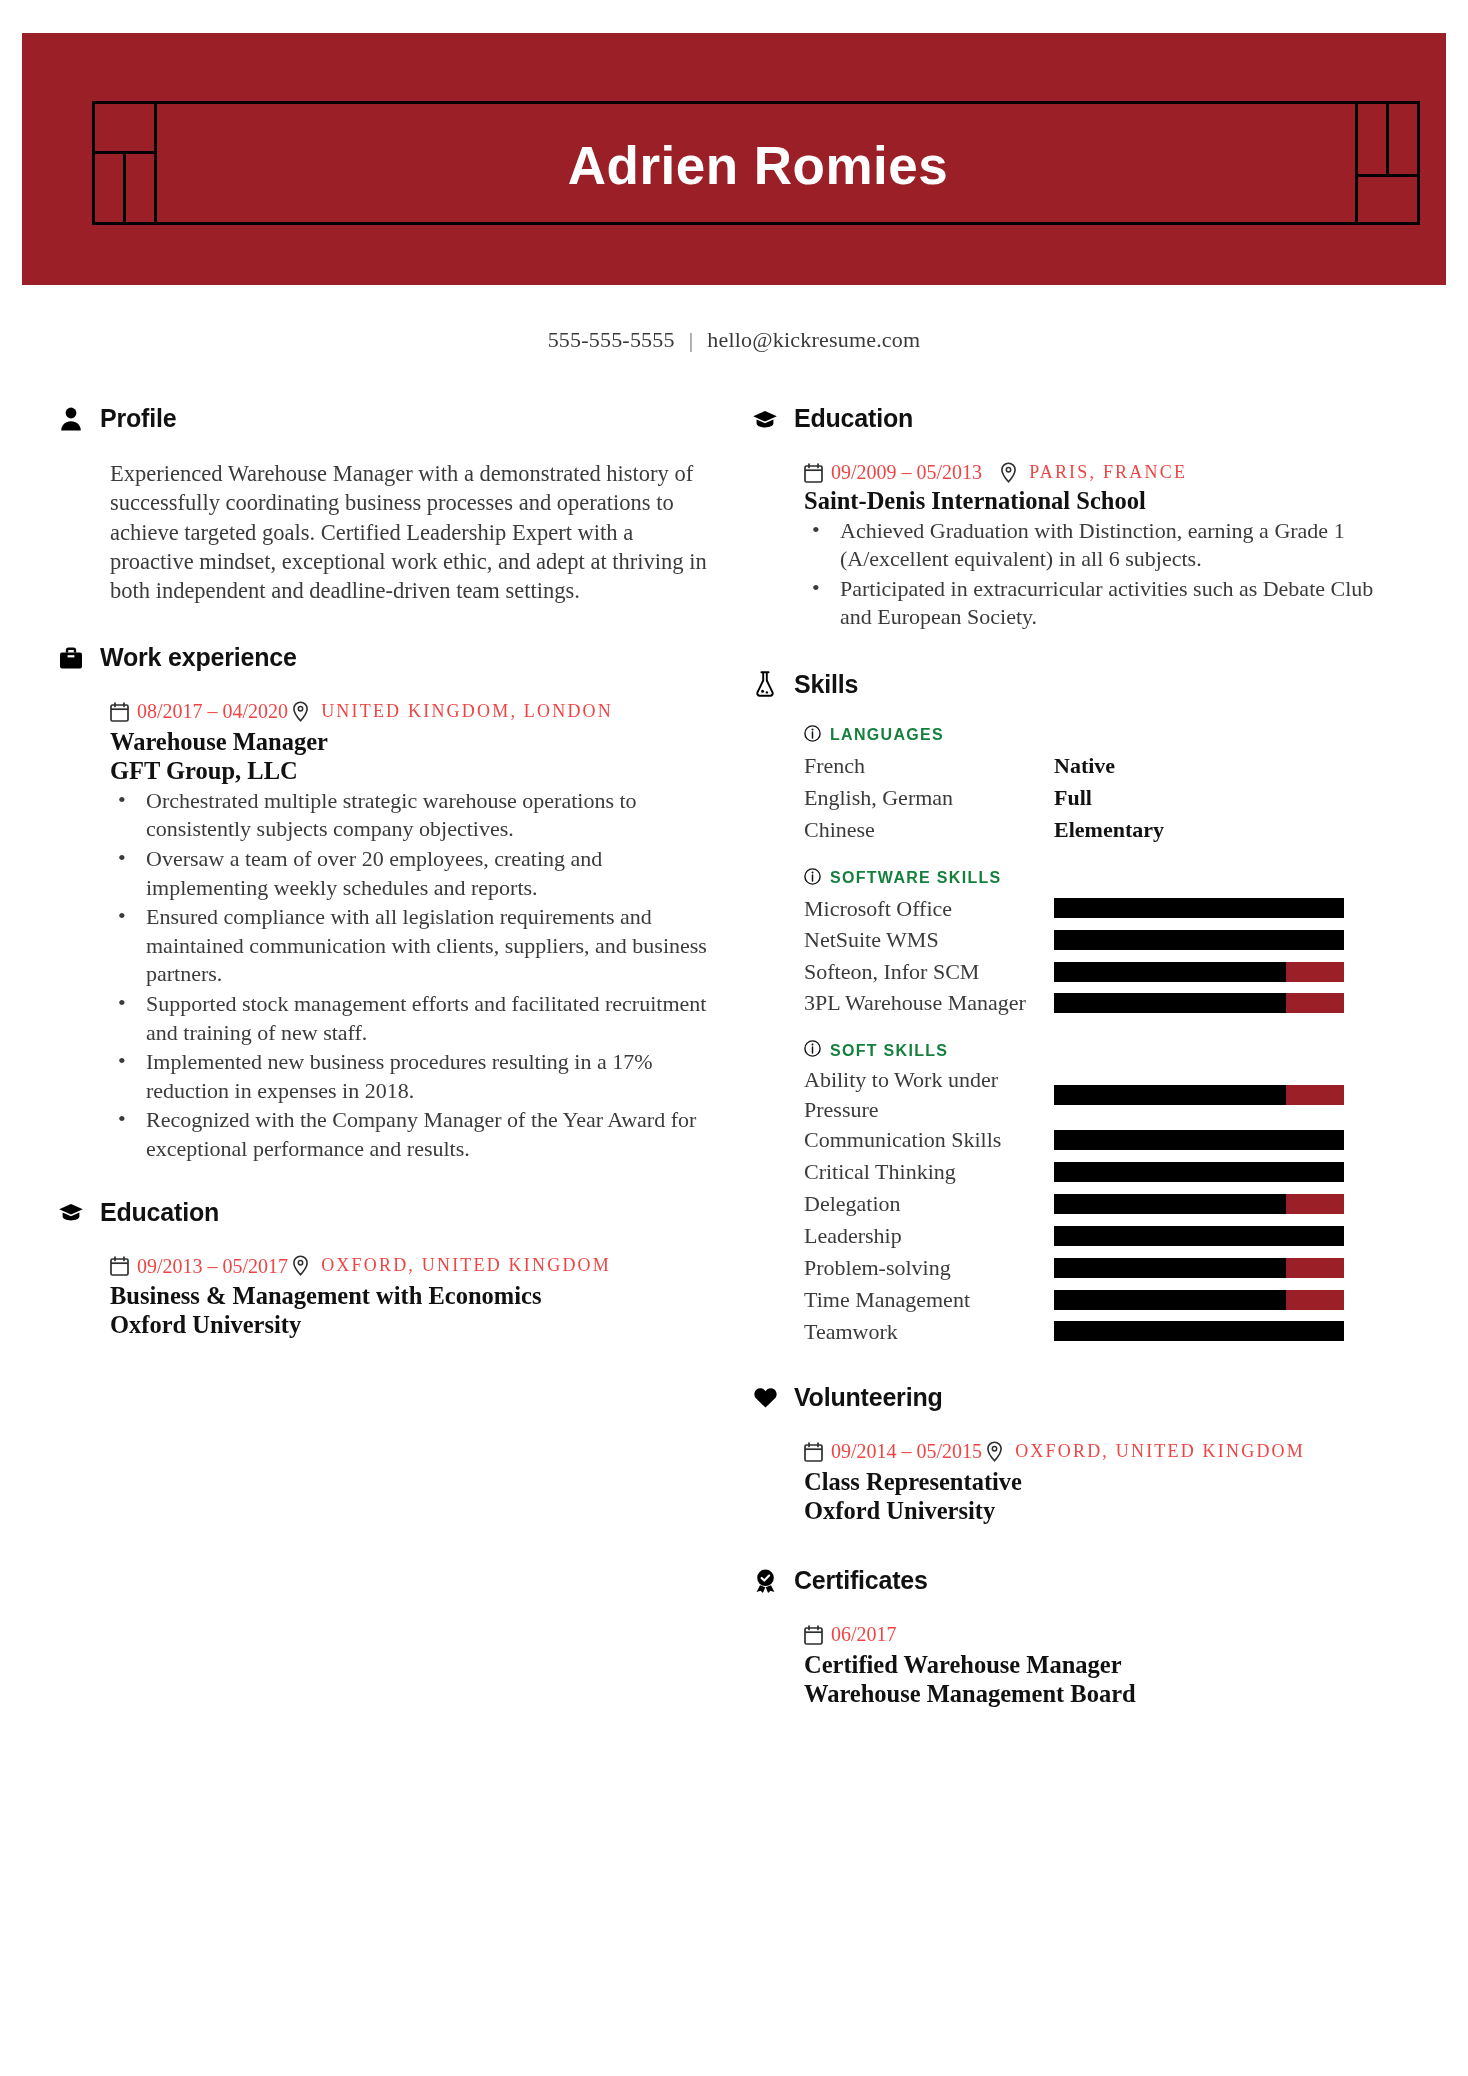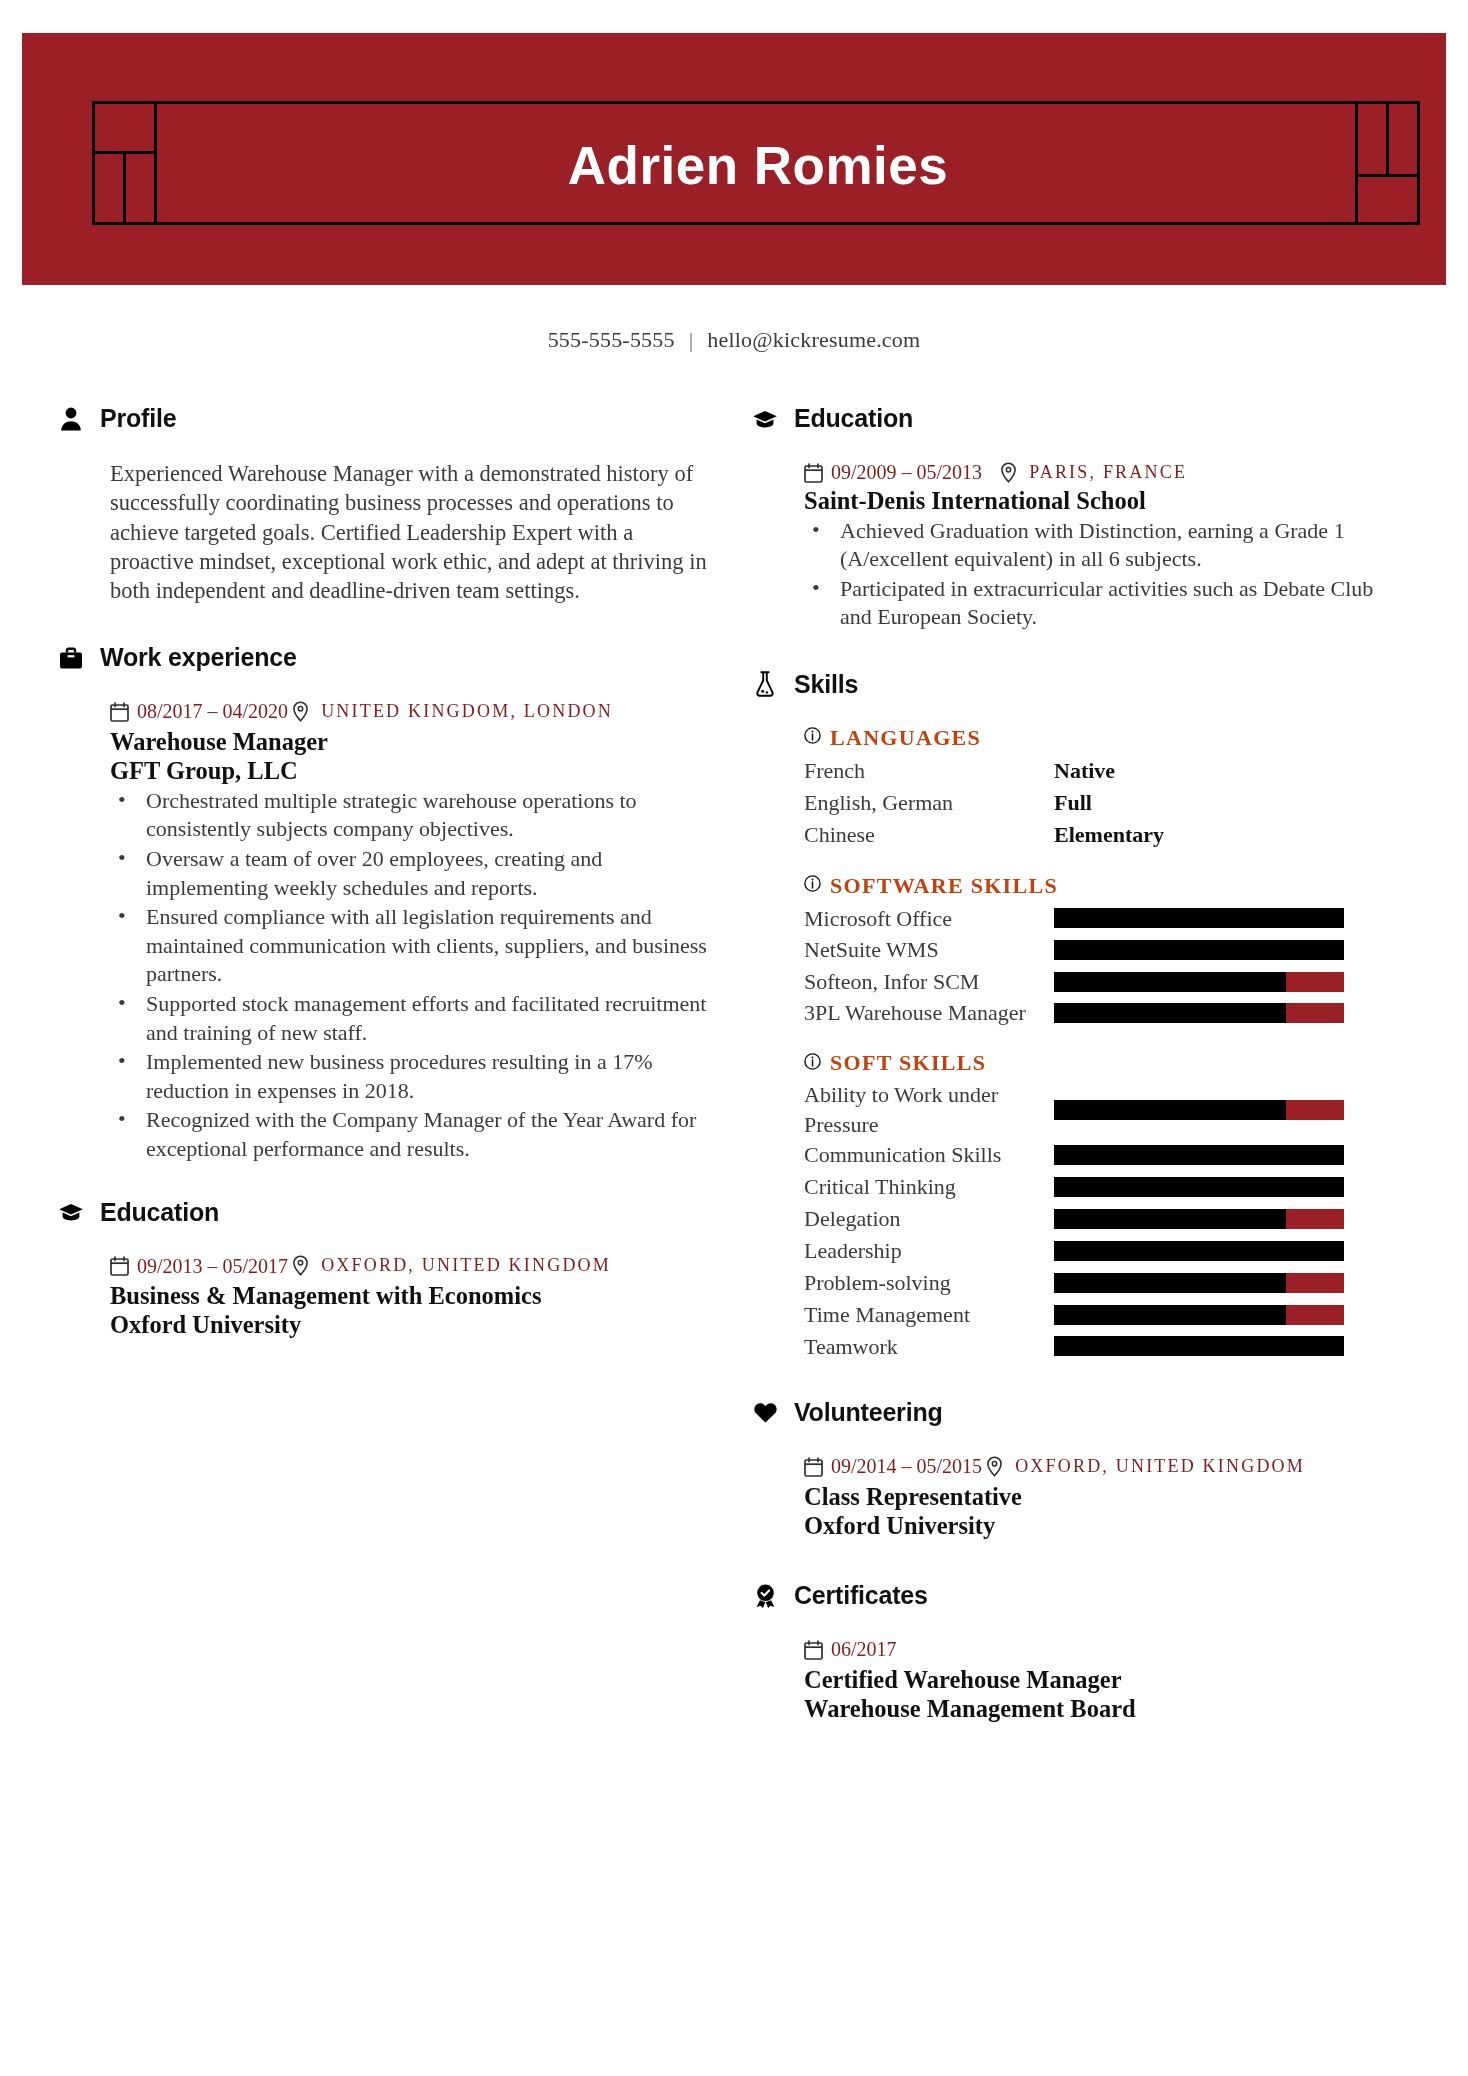--- a/index.html
+++ b/index.html
@@ -169,21 +169,21 @@
     display: flex;
     align-items: center;
     flex-wrap: wrap;
     gap: 4px 18px;
   }
   .meta {
     display: inline-flex;
     align-items: center;
     gap: 8px;
     font-size: 20px;
-    color: #7f1d1d;
+    color: #ef4444;
     line-height: 1.38;
   }
   .meta-loc {
     font-size: 18px;
     letter-spacing: 2.2px;
     text-transform: uppercase;
     gap: 12px;
   }
   .meta svg { display: block; flex: 0 0 auto; }
   .entry-title {
@@ -223,25 +223,25 @@
 
   
   .skill-group { margin-bottom: 22px; }
   .skill-group-head {
     display: flex;
     align-items: center;
     gap: 9px;
     margin-bottom: 4px;
   }
   .skill-group-label {
-    font-family: Liberation Serif, serif;
+    font-family: Liberation Sans, sans-serif;
     font-weight: bold;
-    font-size: 22px;
+    font-size: 16px;
     letter-spacing: 1.3px;
-    color: #c2410c;
+    color: #15803d;
     text-transform: uppercase;
   }
   .lang-row {
     display: flex;
     align-items: baseline;
     font-size: 22px;
     line-height: 1.45;
   }
   .lang-name { width: 250px; color: #3b3b3b; }
   .lang-level { font-weight: bold; color: #111; }

